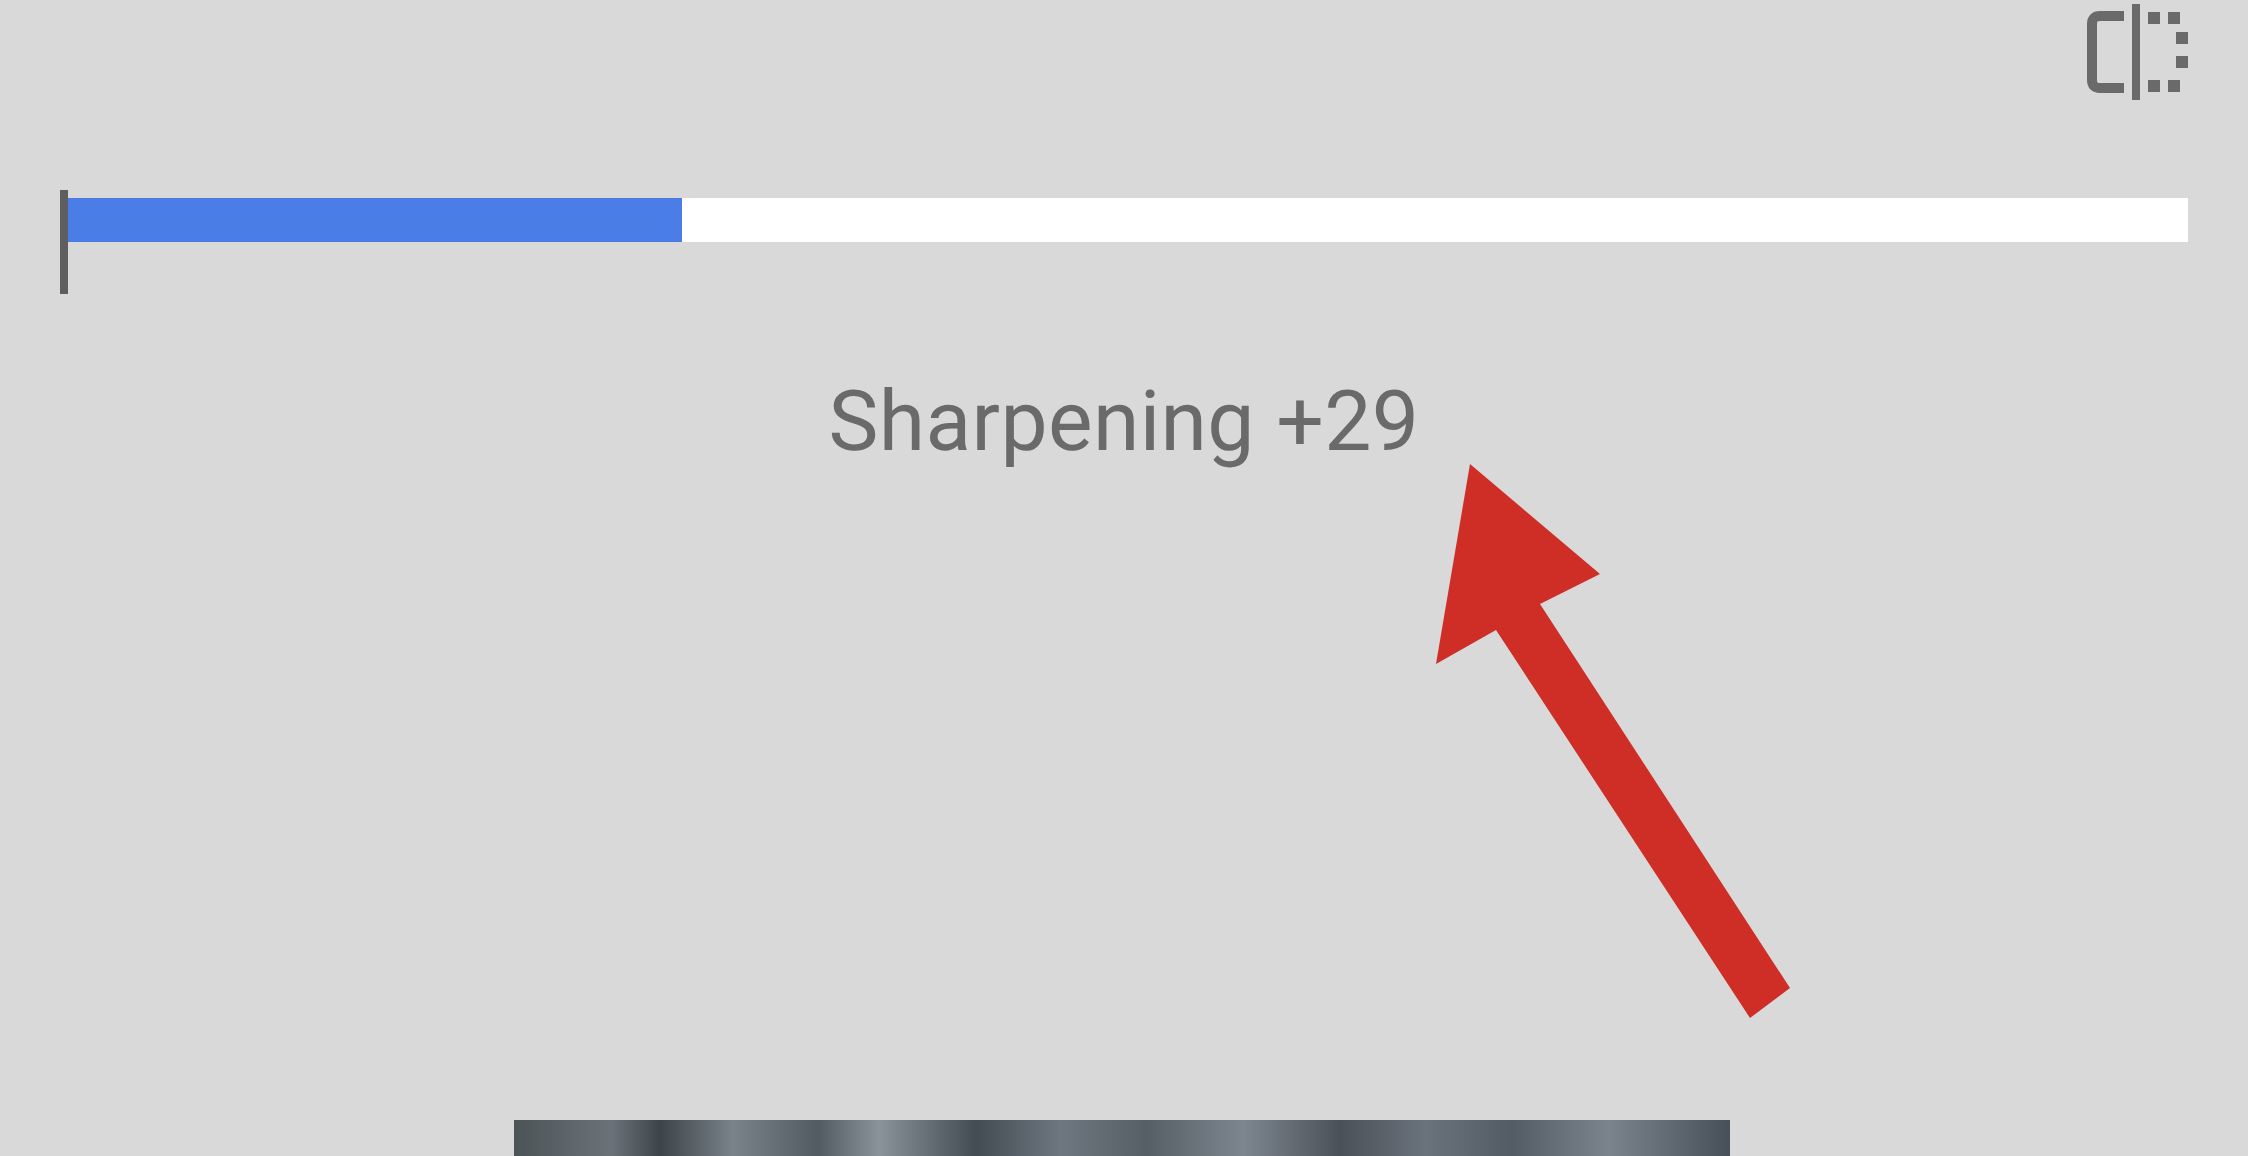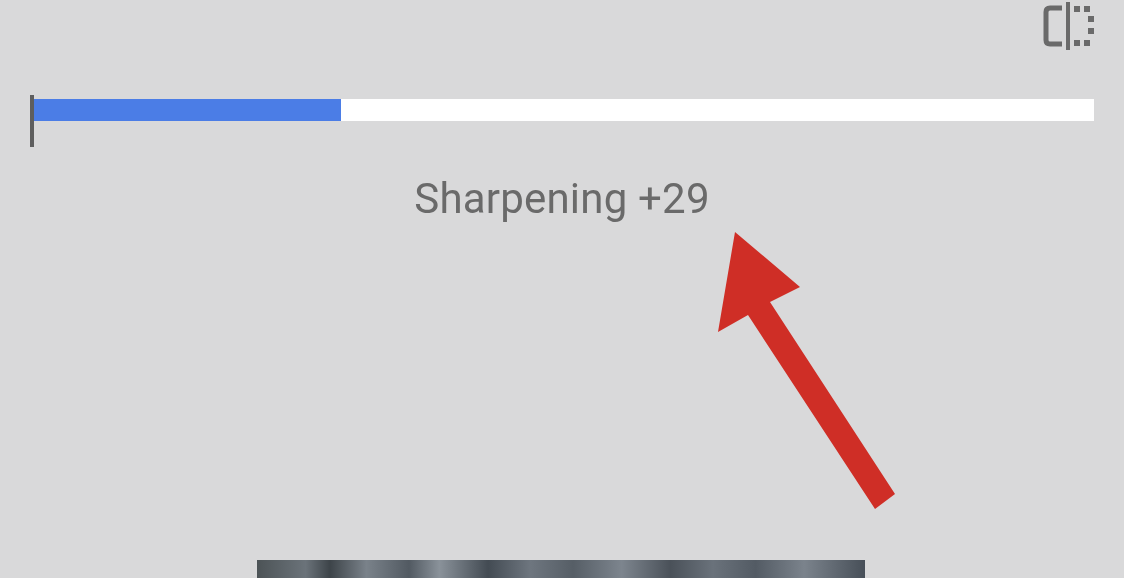--- a/index.html
+++ b/index.html
@@ -37,21 +37,21 @@
     }
     .slider-fill {
       position: absolute;
       top: 0;
       left: 4px;
       height: 22px;
       background: #4b7de6;
     }
     .label-row {
       position: absolute;
-      top: 174px;
+      top: 187px;
       left: 30px;
       width: 1064px;
       display: flex;
       align-items: center;
       justify-content: center;
     }
     .slider-label {
       font-size: 42px;
       color: #6a6a6a;
       font-weight: 400;

